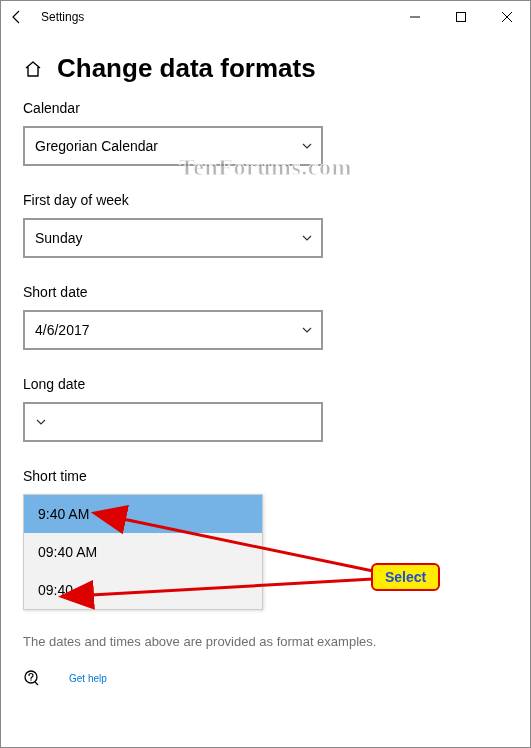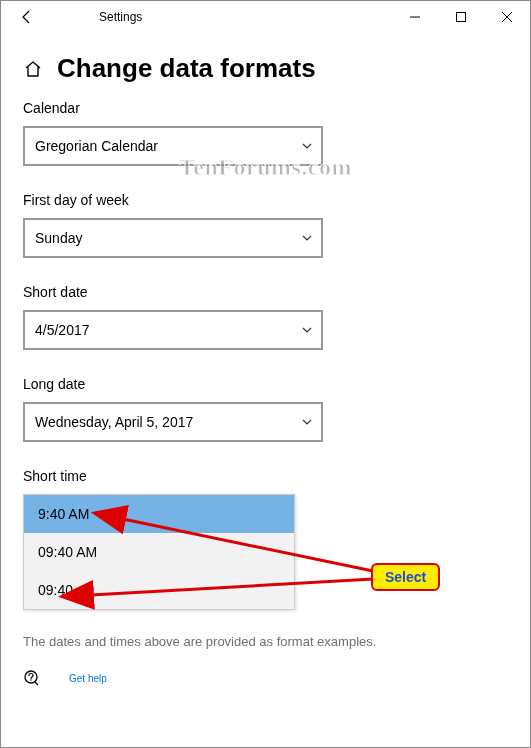--- a/index.html
+++ b/index.html
@@ -9,22 +9,21 @@
     background: #fff;
     width: 531px;
     height: 748px;
     position: relative;
     border: 1px solid #888;
   }
   .titlebar {
     height: 32px;
     display: flex;
     align-items: center;
-    padding-left: 12px;
-    gap: 48px;
+    padding-left: 2px;
   }
   .titlebar .back {
     width: 28px; height: 28px;
     display:flex;align-items:center;justify-content:center;
     cursor:pointer;
   }
   .titlebar .title {
     font-size: 12px;
     margin-left: 10px;
     color: #000;
@@ -70,21 +69,21 @@
     justify-content:space-between;
     padding: 0 8px 0 10px;
     font-size: 14px;
     cursor:pointer;
     margin-bottom: 26px;
   }
   .chevron {
     width:12px;height:12px;
   }
   .listbox {
-    width: 272px;
+    width: 240px;
     border: 1px solid #ccc;
     background: #f2f2f2;
     box-shadow: 1px 1px 3px rgba(0,0,0,0.15);
   }
   .listitem {
     height: 38px;
     display:flex;
     align-items:center;
     padding-left: 14px;
     font-size: 14px;
@@ -192,29 +191,28 @@
   <div class="field-label">First day of week</div>
   <div class="dropdown">
     <span>Sunday</span>
     <svg class="chevron" viewBox="0 0 12 12">
         <path d="M2 4 L6 8 L10 4" stroke="#333" stroke-width="1.2" fill="none"></path>
       </svg>
   </div>
 
   <div class="field-label">Short date</div>
   <div class="dropdown">
-    <span>4/5/2017</span>
+    <span>4/6/2017</span>
     <svg class="chevron" viewBox="0 0 12 12">
         <path d="M2 4 L6 8 L10 4" stroke="#333" stroke-width="1.2" fill="none"></path>
       </svg>
   </div>
 
   <div class="field-label">Long date</div>
   <div class="dropdown">
-    <span>Wednesday, April 5, 2017</span>
     <svg class="chevron" viewBox="0 0 12 12">
         <path d="M2 4 L6 8 L10 4" stroke="#333" stroke-width="1.2" fill="none"></path>
       </svg>
   </div>
 
   <div class="field-label">Short time</div>
   <div class="listbox">
     <div class="listitem selected">
         <span>9:40 AM</span>
       </div>

